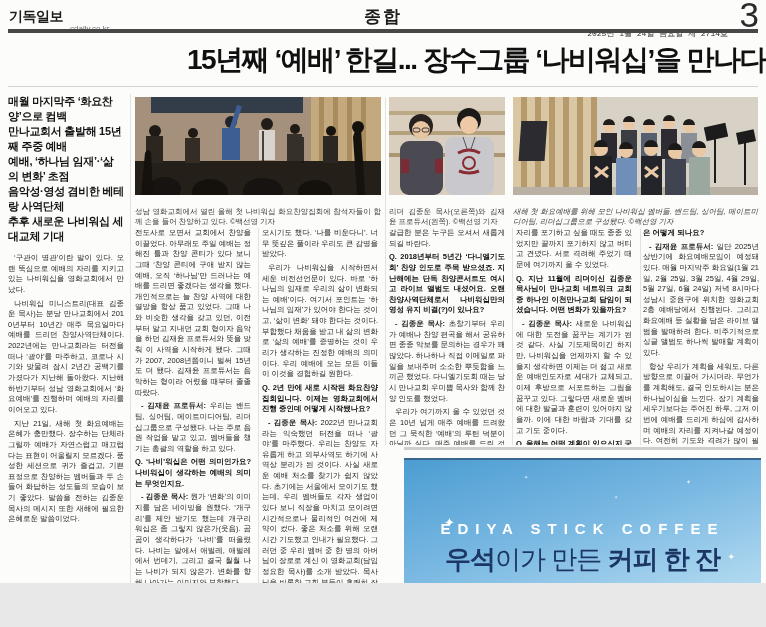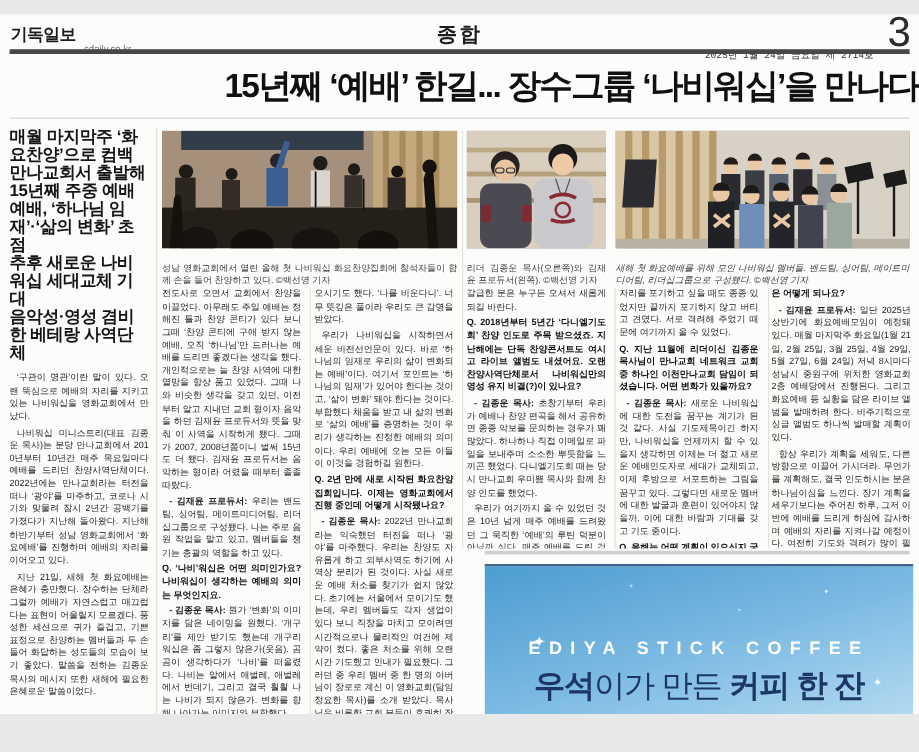--- a/index.html
+++ b/index.html
@@ -1,16 +1,16 @@
 <!DOCTYPE html>
 <html><head>
 <meta charset="utf-8">
 <style>
   html,body{margin:0;padding:0;background:#e8e8e8;}
-  .page{position:relative;width:766px;height:583px;margin:12px auto;background:#fcfcfa;
+  .page{position:relative;width:766px;height:583px;margin:0 auto;background:#fcfcfa;
         font-family:"Liberation Sans","DejaVu Sans",sans-serif;color:#1c1c1c;overflow:hidden;}
 
   
   .brand{position:absolute;left:9px;top:8px;font-size:14px;font-weight:bold;letter-spacing:-0.5px;}
   .site{position:absolute;left:70px;top:24px;font-size:8px;color:#6d6d6d;}
   .section{position:absolute;left:50%;transform:translateX(-50%);top:5px;font-size:17px;font-weight:bold;letter-spacing:2px;}
   .issue{position:absolute;right:38px;top:28px;font-size:8px;color:#2e2e2e;font-family:Liberation Mono, monospace;}
   .pageno{position:absolute;right:7px;top:-5px;font-size:35px;font-weight:500;color:#2b2b2b;}
   .mastrule{position:absolute;left:8px;right:8px;top:29px;height:4px;background:#484848;}
 
@@ -25,21 +25,21 @@
   .col p{margin:0 0 3px 0;text-indent:6px;}
   .col p.noind{text-indent:0;}
   .col p.q{font-weight:bold;text-indent:0;color:#0f0f0f;}
   .who{font-weight:bold;}
   #col1{left:8px;top:94px;height:530px;}
   #col2{left:135px;top:228px;height:396px;}
   #col3{left:262px;top:228px;height:396px;}
   #col4{left:389px;top:228px;height:217px;}
   #col5{left:516px;top:228px;height:217px;}
   #col6{left:643px;top:228px;height:217px;}
-  .lede{font-weight:bold;font-size:14px;line-height:15px;text-align:left;margin-bottom:9px;
+  .lede{font-weight:bold;font-size:11px;line-height:15px;text-align:left;margin-bottom:9px;
         letter-spacing:-0.3px;color:#151515;}
 
   
   .vline{position:absolute;width:1px;background:#e4e2de;}
   #v1{left:130px;top:94px;height:528px;}
   #v2{left:258px;top:228px;height:394px;}
   #v3{left:385px;top:97px;height:348px;}
   #v4{left:512px;top:228px;height:217px;}
   #v5{left:640px;top:228px;height:217px;}
 
@@ -210,22 +210,22 @@
       </g>
     </svg>
   </div>
   <p class="cap" id="capC">새해 첫 화요예배를 위해 모인 나비워십 멤버들. 밴드팀, 싱어팀, 메이트미디어팀, 리더십그룹으로 구성됐다. ©백선영 기자</p>
 
   <div class="col" id="col1">
     <div class="lede">
       <div>매월 마지막주 ‘화요찬양’으로 컴백</div>
       <div>만나교회서 출발해 15년째 주중 예배</div>
       <div>예배, ‘하나님 임재’·‘삶의 변화’ 초점</div>
+      <div>음악성·영성 겸비한 베테랑 사역단체</div>
       <div>추후 새로운 나비워십 세대교체 기대</div>
-      <div>음악성·영성 겸비한 베테랑 사역단체</div>
     </div>
     <p><b class="who"></b><span>‘구관이 명관’이란 말이 있다. 오랜 뚝심으로 예배의 자리를 지키고 있는 나비워십을 영화교회에서 만났다.</span></p>
     <p><b class="who"></b><span>나비워십 미니스트리(대표 김종운 목사)는 분당 만나교회에서 2010년부터 10년간 매주 목요일마다 예배를 드리던 찬양사역단체이다. 2022년에는 만나교회라는 터전을 떠나 ‘광야’를 마주하고, 코로나 시기와 맞물려 잠시 2년간 공백기를 가졌다가 지난해 돌아왔다. 지난해 하반기부터 성남 영화교회에서 ‘화요예배’를 진행하며 예배의 자리를 이어오고 있다.</span></p>
     <p><b class="who"></b><span>지난 21일, 새해 첫 화요예배는 은혜가 충만했다. 장수하는 단체라 그럴까 예배가 자연스럽고 매끄럽다는 표현이 어울릴지 모르겠다. 풍성한 세션으로 귀가 즐겁고, 기쁜 표정으로 찬양하는 멤버들과 두 손 들어 화답하는 성도들의 모습이 보기 좋았다. 말씀을 전하는 김종운 목사의 메시지 또한 새해에 필요한 은혜로운 말씀이었다.</span></p>
 
   </div>
 
   <div class="col" id="col2">
     <p class="noind"><b class="who"></b><span>전도사로 오면서 교회에서 찬양을 이끌었다. 아무래도 주일 예배는 정해진 틀과 찬양 콘티가 있다 보니 그때 ‘찬양 콘티에 구애 받지 않는 예배, 오직 ‘하나님’만 드러나는 예배를 드리면 좋겠다는 생각을 했다. 개인적으로는 늘 찬양 사역에 대한 열망을 항상 품고 있었다. 그때 나와 비슷한 생각을 갖고 있던, 이전부터 알고 지내던 교회 형이자 음악을 하던 김재윤 프로듀서와 뜻을 맞춰 이 사역을 시작하게 됐다. 그때가 2007, 2008년쯤이니 벌써 15년도 더 됐다. 김재윤 프로듀서는 음악하는 형이라 어렸을 때부터 졸졸 따랐다.</span></p>
     <p><b class="who">- 김재윤 프로듀서:</b><span> 우리는 밴드팀, 싱어팀, 메이트미디어팀, 리더십그룹으로 구성됐다. 나는 주로 음원 작업을 맡고 있고, 멤버들을 챙기는 총괄의 역할을 하고 있다.</span></p>

